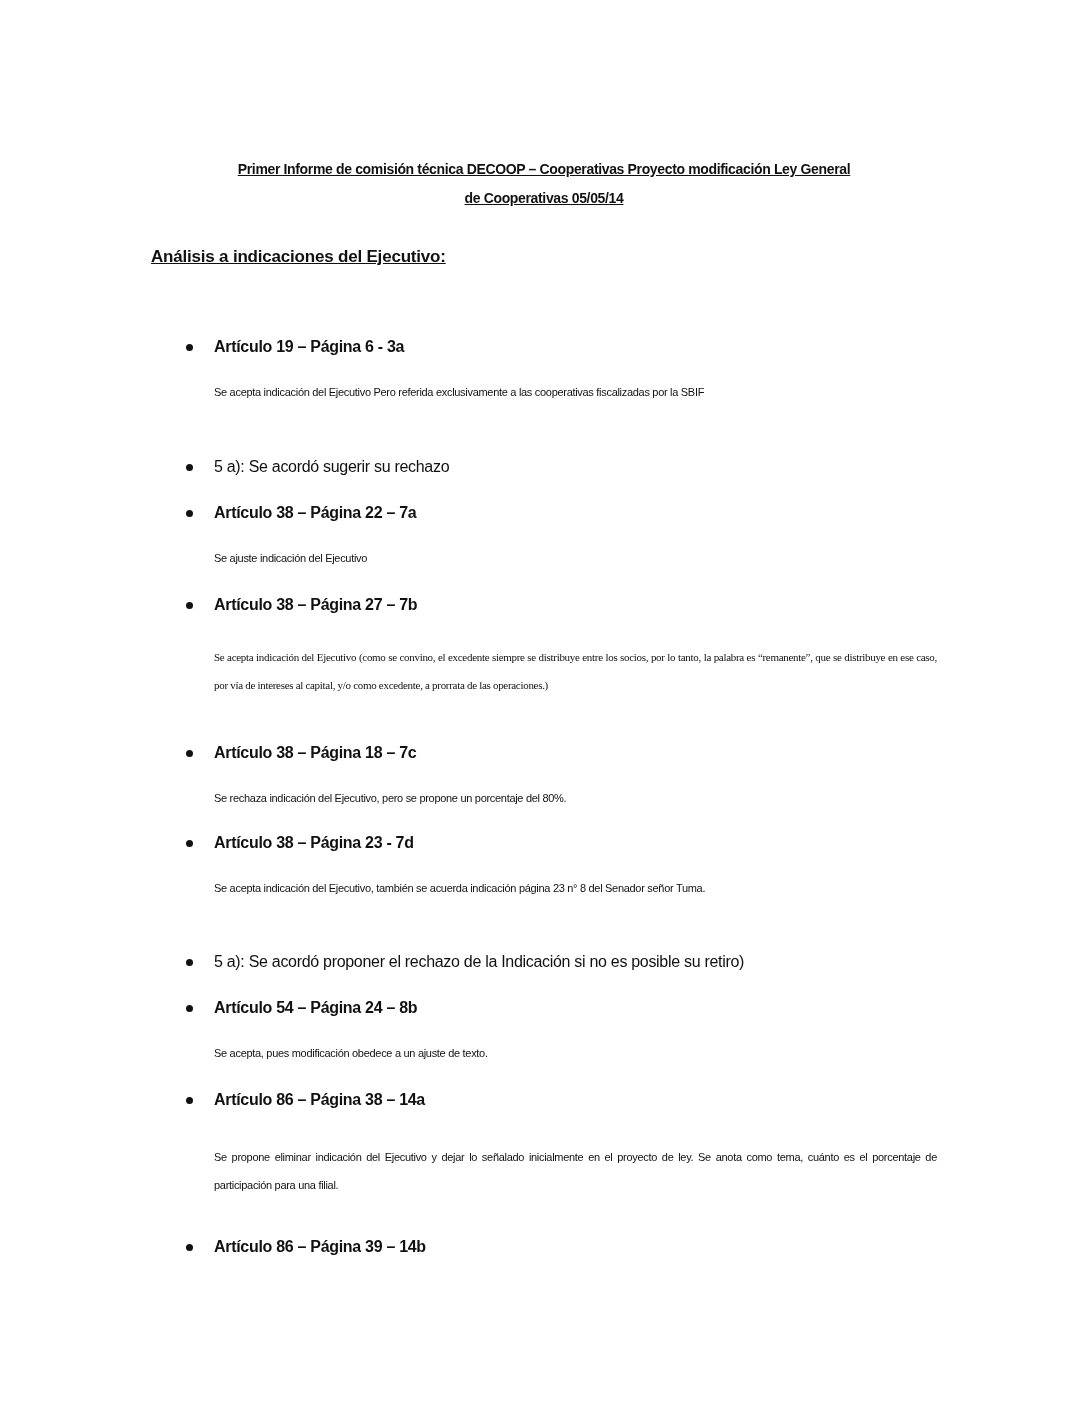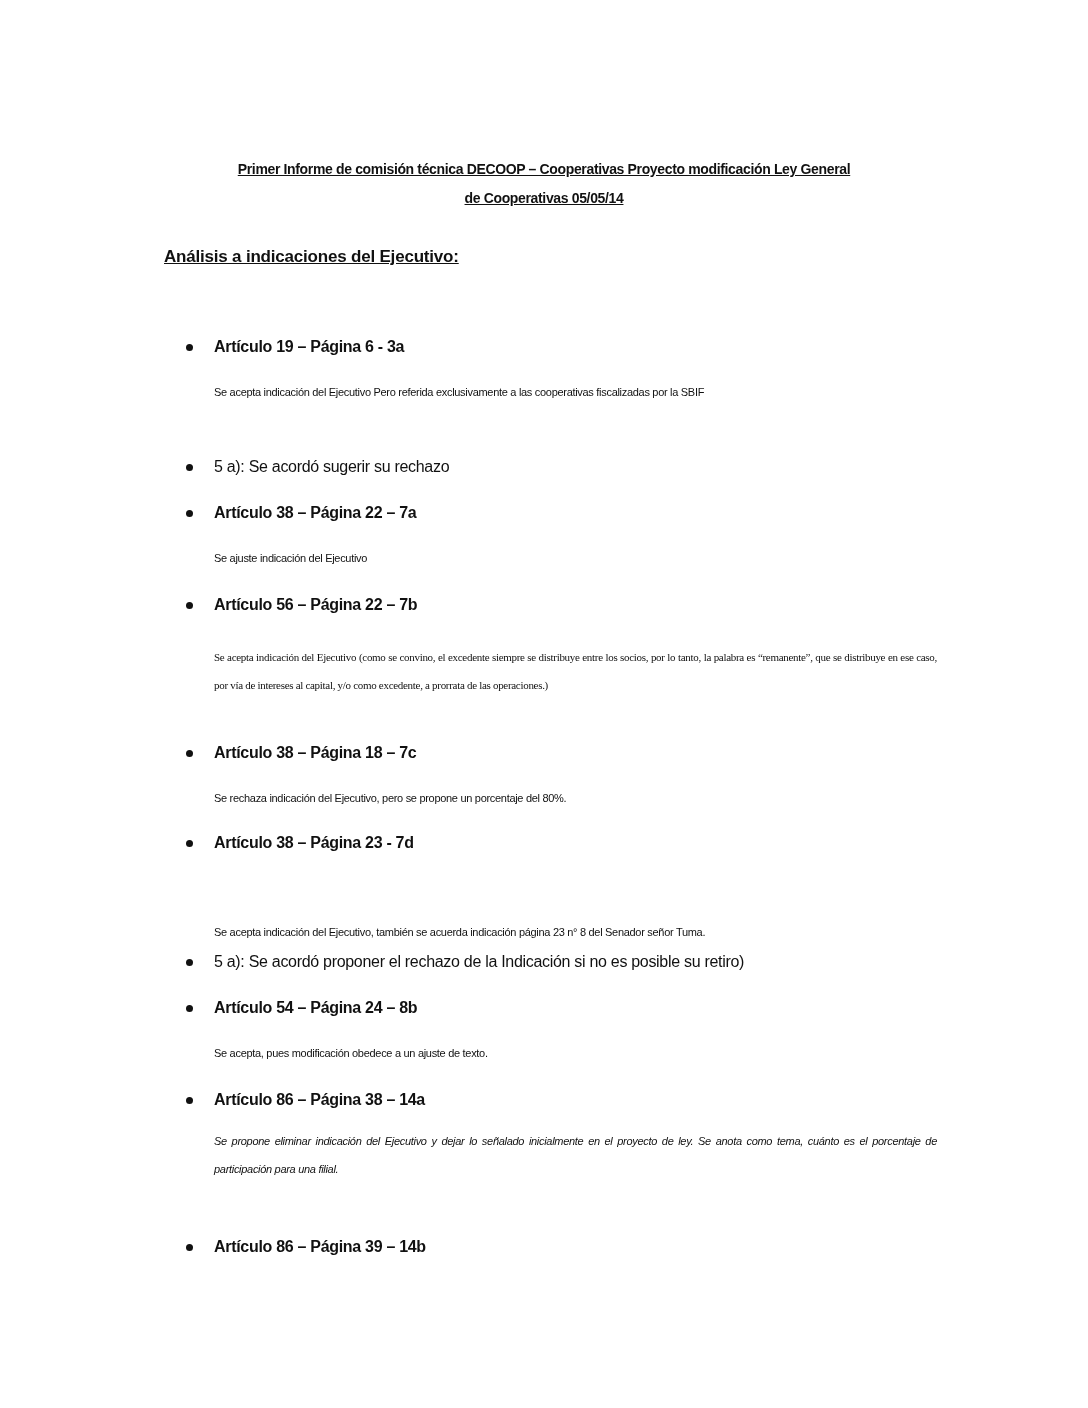--- a/index.html
+++ b/index.html
@@ -2,21 +2,21 @@
 <html><head>
   <meta charset="utf-8">
   <style>
     html, body { margin: 0; padding: 0; background: #ffffff; }
     body { width: 1088px; height: 1408px; position: relative; overflow: hidden;
            font-family: "Liberation Sans Narrow", "Liberation Sans", sans-serif; color: #111; }
     .page { position: absolute; left: 0; top: 0; width: 1088px; height: 1408px; background: #fff; }
     .title { position: absolute; left: 150px; width: 788px; top: 127px; text-align: center;
              font-weight: bold; font-size: 14px; line-height: 29px; text-decoration: underline;
              letter-spacing: -0.35px; margin-top: 28px; }
-    .section-heading { position: absolute; left: 164px; top: 245px; font-weight: bold; font-size: 17px;
+    .section-heading { position: absolute; left: 151px; top: 245px; font-weight: bold; font-size: 17px;
              text-decoration: underline; letter-spacing: -0.2px; line-height: 24px; }
     .item { position: absolute; left: 186px; width: 752px; }
     .bullet { position: absolute; left: 0; top: 9px; width: 7px; height: 7px; border-radius: 50%; background: #111; }
     .heading { position: absolute; left: 28px; font-size: 16px; line-height: 24px; white-space: nowrap; letter-spacing: -0.3px; }
     .heading.bold { font-weight: bold; }
     .body-text { position: absolute; left: 28px; width: 723px; font-size: 11px; line-height: 28px;
              text-align: justify; letter-spacing: -0.3px; }
   </style>
 </head>
 <body>
@@ -41,50 +41,50 @@
   </div>
 
   <div class="item" style="top:501px;">
     <span class="bullet"></span>
     <div class="heading bold">Artículo 38 – Página 22 – 7a</div>
     <div class="body-text" style="top:43px;">Se ajuste indicación del Ejecutivo</div>
   </div>
 
   <div class="item" style="top:593px;">
     <span class="bullet"></span>
-    <div class="heading bold">Artículo 56 – Página 22 – 7b</div>
+    <div class="heading bold">Artículo 38 – Página 27 – 7b</div>
     <div class="body-text" style="top:50px;font-family:Liberation Serif, serif;">Se acepta indicación del Ejecutivo (como se convino, el excedente siempre se distribuye entre los socios, por lo tanto, la palabra es “remanente”, que se distribuye en ese caso, por vía de intereses al capital, y/o como excedente, a prorrata de las operaciones.)</div>
   </div>
 
   <div class="item" style="top:741px;">
     <span class="bullet"></span>
     <div class="heading bold">Artículo 38 – Página 18 – 7c</div>
     <div class="body-text" style="top:43px;">Se rechaza indicación del Ejecutivo, pero se propone un porcentaje del 80%.</div>
   </div>
 
   <div class="item" style="top:831px;">
     <span class="bullet"></span>
     <div class="heading bold">Artículo 38 – Página 23 - 7d</div>
-    <div class="body-text" style="top:43px;margin-top:44px;">Se acepta indicación del Ejecutivo, también se acuerda indicación página 23 n° 8 del Senador señor Tuma.</div>
+    <div class="body-text" style="top:43px;">Se acepta indicación del Ejecutivo, también se acuerda indicación página 23 n° 8 del Senador señor Tuma.</div>
   </div>
 
   <div class="item" style="top:950px;">
     <span class="bullet"></span>
     <div class="heading">5 a): Se acordó proponer el rechazo de la Indicación si no es posible su retiro)</div>
   </div>
 
   <div class="item" style="top:996px;">
     <span class="bullet"></span>
     <div class="heading bold">Artículo 54 – Página 24 – 8b</div>
     <div class="body-text" style="top:43px;">Se acepta, pues modificación obedece a un ajuste de texto.</div>
   </div>
 
   <div class="item" style="top:1088px;">
     <span class="bullet"></span>
     <div class="heading bold">Artículo 86 – Página 38 – 14a</div>
-    <div class="body-text" style="top:39px;font-style:italic;">Se propone eliminar indicación del Ejecutivo y dejar lo señalado inicialmente en el proyecto de ley. Se anota como tema, cuánto es el porcentaje de participación para una filial.</div>
+    <div class="body-text" style="top:55px;">Se propone eliminar indicación del Ejecutivo y dejar lo señalado inicialmente en el proyecto de ley. Se anota como tema, cuánto es el porcentaje de participación para una filial.</div>
   </div>
 
   <div class="item" style="top:1235px;">
     <span class="bullet"></span>
     <div class="heading bold">Artículo 86 – Página 39 – 14b</div>
   </div>
 </div>
 
 </body></html>

